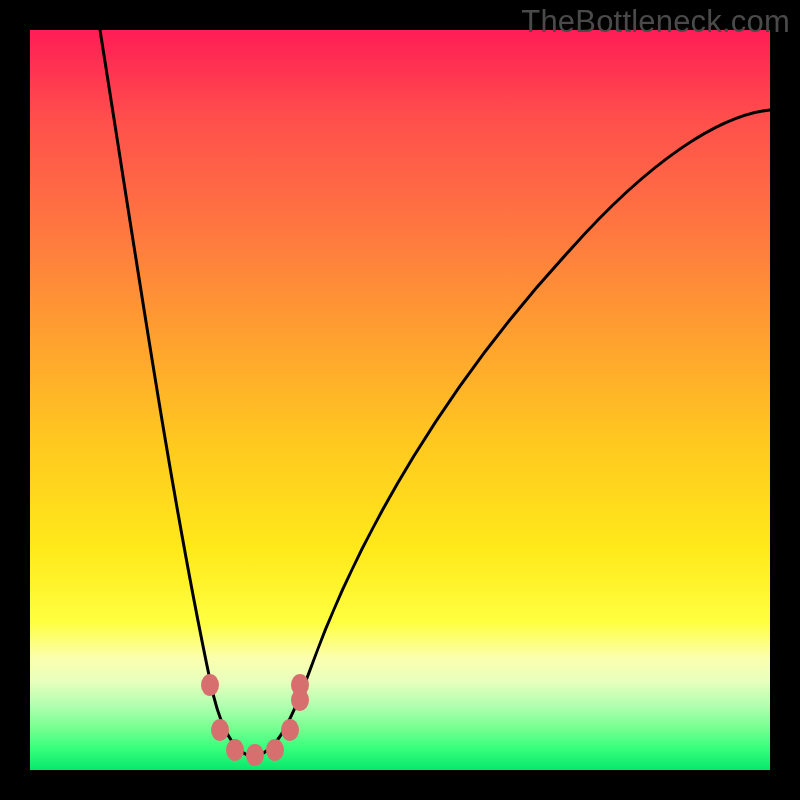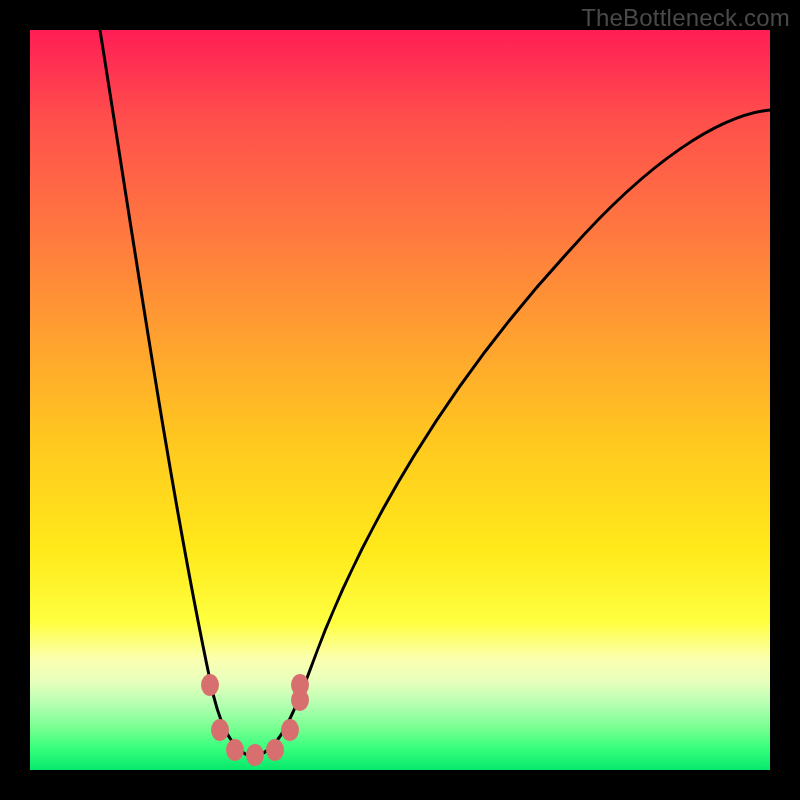--- a/index.html
+++ b/index.html
@@ -32,21 +32,21 @@
       #7eff94 94%,
       #39ff7d 97%,
       #06e86b 100%
     );
   }
   .watermark {
     position: absolute;
     top: 4px;
     right: 10px;
     color: #4a4a4a;
-    font-size: 24px;
+    font-size: 31px;
     font-weight: 500;
     letter-spacing: 0.2px;
     z-index: 10;
   }
   svg.curve {
     position: absolute;
     left: 0;
     top: 0;
     width: 740px;
     height: 740px;

